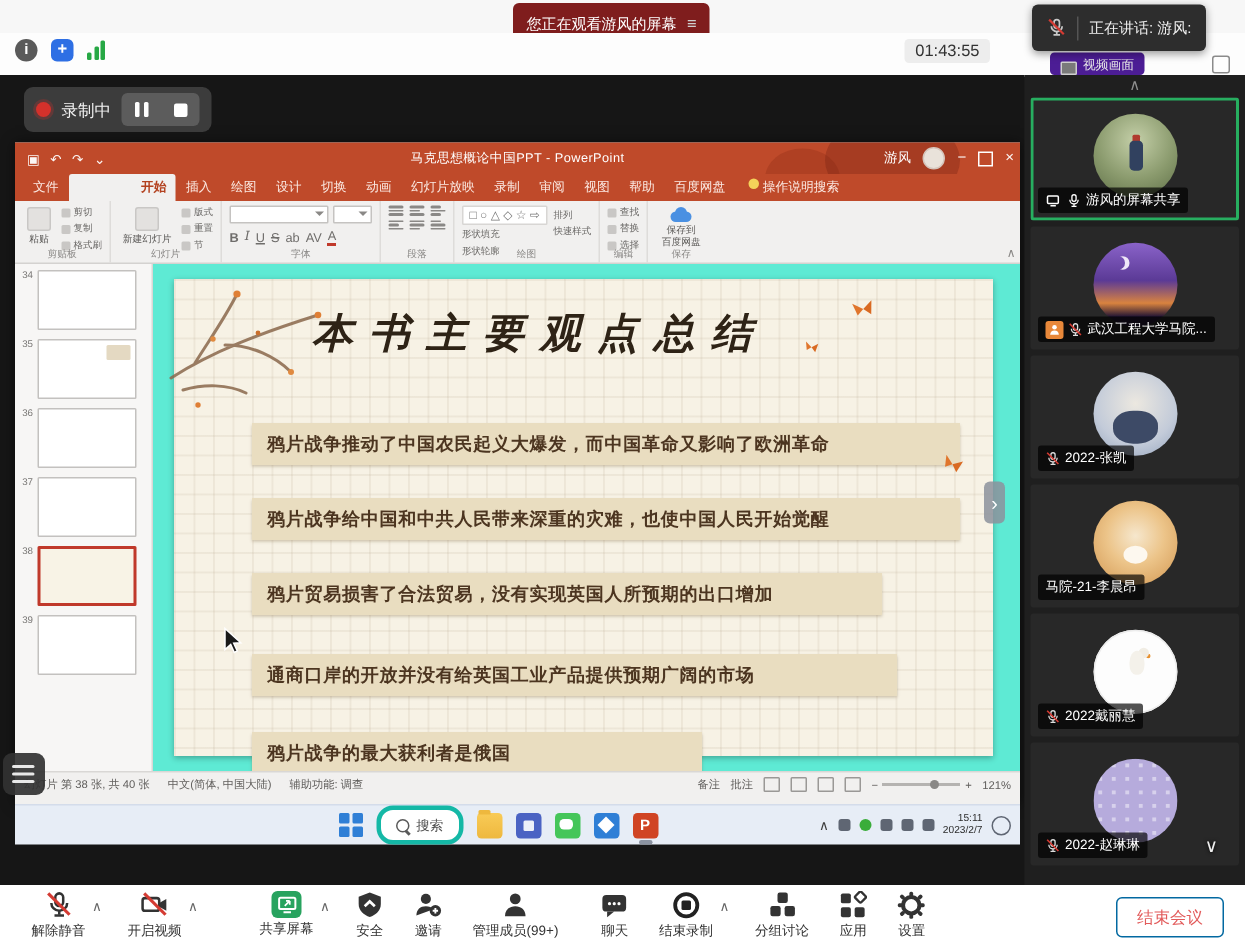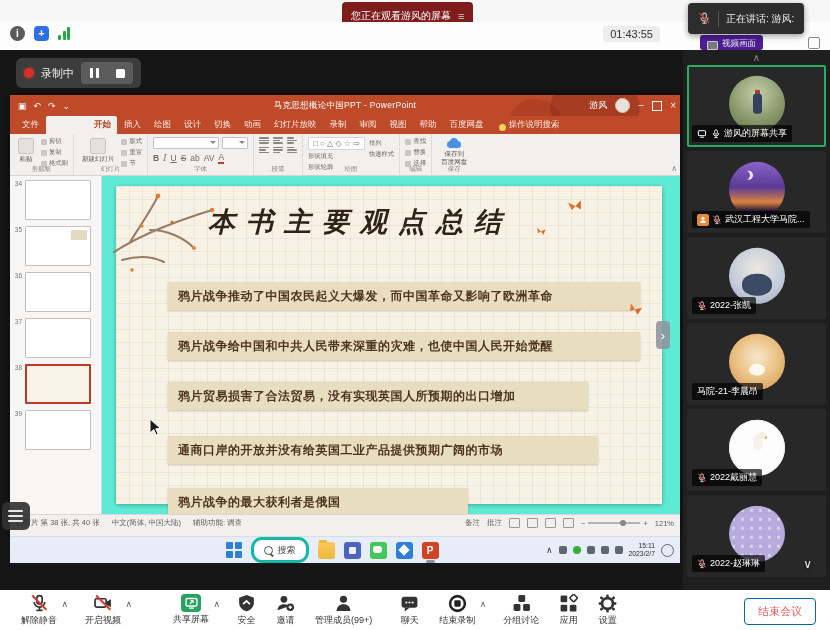--- a/index.html
+++ b/index.html
@@ -45,21 +45,21 @@
   .ppt-title .deco2{position:absolute;right:120px;top:4px;width:50px;height:40px;border-radius:50%;background:rgba(120,30,15,.22);}
   .qat{display:flex;gap:7px;margin-left:8px;font-size:9px;opacity:.95;z-index:1;}
   .ppt-title .ttl{position:absolute;left:0;right:0;text-align:center;font-size:8.5px;letter-spacing:.3px;}
   .ppt-title .right{position:absolute;right:4px;display:flex;align-items:center;gap:8px;z-index:1;font-size:9px;}
   .acct-av{width:13px;height:13px;border-radius:50%;background:#e9e2da;border:1px solid #d5c5bc;}
   .winbtn{font-size:10px;opacity:.95;}
   .maxi{width:8px;height:8px;border:1px solid #fff;display:inline-block;}
   .ppt-tabs{height:18px;background:#bf4a2a;display:flex;align-items:flex-end;padding-left:6px;gap:1px;}
   .ppt-tab{color:#fbe9e2;font-size:8.5px;padding:3px 6px 3px;border-radius:2px 2px 0 0;white-space:nowrap;}
   .ppt-tab.sel{background:#f1f0ef;color:#b3411f;font-weight:bold;padding-left:48px;}
-  .ppt-search{display:flex;align-items:flex-end;gap:3px;color:#fbe9e2;font-size:8.5px;margin-left:8px;padding-bottom:3px;}
+  .ppt-search{display:flex;align-items:flex-start;gap:3px;color:#fbe9e2;font-size:8.5px;margin-left:8px;padding-bottom:3px;}
   .bulb{width:7px;height:7px;border-radius:50%;background:#f4d25a;display:inline-block;}
   .ribbon{position:relative;height:41px;background:#f1f0ef;border-bottom:1px solid #d4d2d0;display:flex;align-items:stretch;}
   .rgroup{position:relative;display:flex;align-items:flex-start;gap:4px;padding:3px 5px 10px;border-right:1px solid #dedcda;}
   .rgroup .glabel{position:absolute;bottom:1px;left:0;right:0;text-align:center;font-size:6.5px;color:#8a8886;white-space:nowrap;}
   .bigbtn{display:flex;flex-direction:column;align-items:center;gap:1px;font-size:6.5px;color:#5c5a58;padding:1px 3px;}
   .bigicon{width:14px;height:14px;border-radius:2px;background:#e3e1df;border:1px solid #c9c7c5;}
   .minicol{display:flex;flex-direction:column;gap:2px;justify-content:flex-start;font-size:6.3px;color:#6a6866;}
   .minirow{display:flex;align-items:center;gap:2px;white-space:nowrap;}
   .minirow i{display:inline-block;width:6px;height:6px;background:#c9c7c5;border-radius:1px;}
   .fontrow{display:flex;flex-direction:column;gap:3px;}

